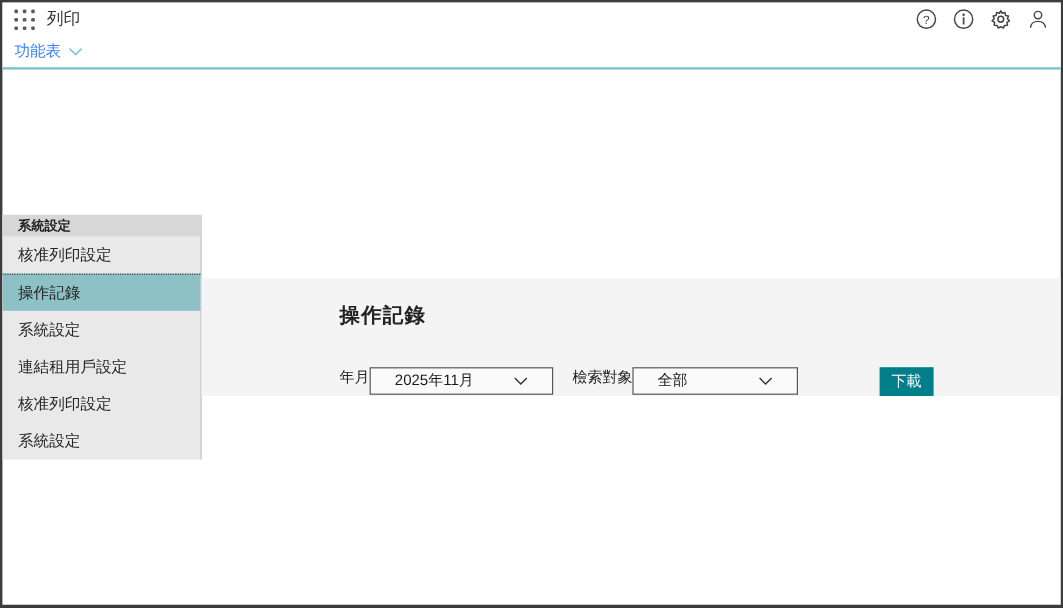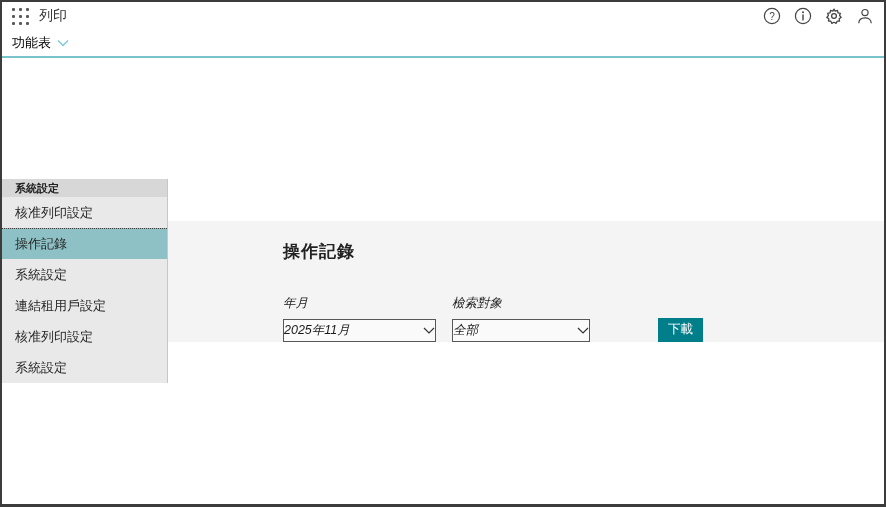--- a/index.html
+++ b/index.html
@@ -40,21 +40,21 @@
   .menubar {
     height:26px;
     display:flex; align-items:center;
     padding:0 10px;
     background:#ffffff;
   }
   .menu-link {
     display:flex; align-items:center; gap:6px;
     cursor:pointer;
   }
-  .menu-link .menu-text { font-size:13px; color:#000000; }
+  .menu-link .menu-text { font-size:13px; color:#3b82f6; }
   .teal-divider { height:2px; background:#79c3cc; }
 
   
   .content { display:flex; height:calc(507px - 2px - 3px - 28px - 26px - 2px);align-items:center; }
 
   .sidebar {
     width:166px; flex:0 0 166px;
     background:#e9e9e9;
     border-right:1px solid #c6c6c6;
   }
@@ -78,28 +78,28 @@
   }
 
   .main {
     flex:1;
     background:#f4f4f4;
     padding:19px 0 0 115px;
   }
   .page-title { font-size:17px; font-weight:bold; color:#222222; letter-spacing:1px; }
 
   .form-row { margin-top:32px; display:flex; align-items:flex-end; }
-  .field { display:flex; flex-direction:column;font-style:italic; }
+  .field { display:flex; flex-direction:row; }
   .field-label { font-size:12.5px; color:#222222; margin-bottom:7px; }
   .combobox {
     height:23px;
     border:1px solid #575757;
     background:#fafafa;
     display:flex; align-items:center; justify-content:space-between;
-    padding:0 0;
+    padding:0 20px;
     font-size:12.5px; color:#1a1a1a;
     cursor:pointer;
   }
   .cb-yearmonth { width:153px; margin-right:16px; }
   .cb-target { width:138px; margin-right:68px; }
   .combobox svg { flex:0 0 auto; margin-left:8px; }
 
   .download-btn {
     width:45px; height:24px;
     background:#007e8a;

